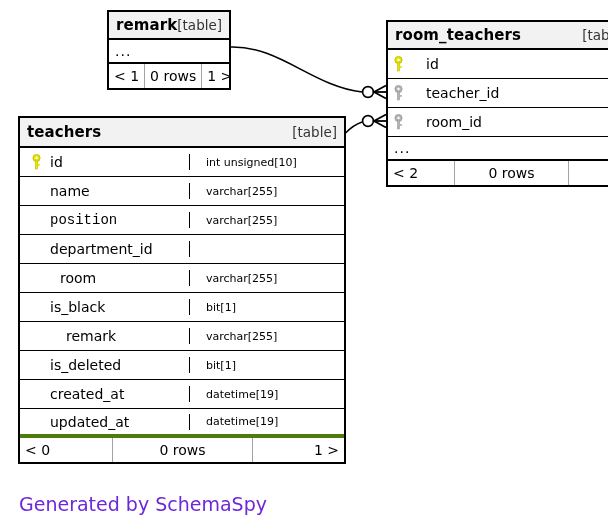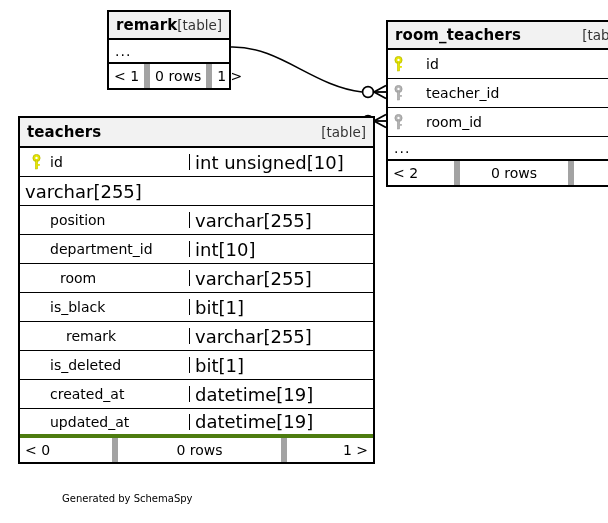--- a/index.html
+++ b/index.html
@@ -59,26 +59,27 @@
     flex: 1 1 auto;
     min-width: 0;
     padding-left: 6px;
     font-size: 14px;
     overflow: hidden;
     white-space: nowrap;
   }
   .col-name.divided { border-right: 1px solid #000000; }
   .col-type {
     box-sizing: border-box;
-    font-size: 18px;
+    font-size: 11px;
     padding-left: 5px;
     display: flex;
     align-items: center;
     white-space: nowrap;
     overflow: hidden;
+    margin-left: 11px;
   }
 
   .keyslot {
     width: 20px;
     min-width: 20px;
     display: flex;
     justify-content: center;
     align-items: center;
   }
   .key {
@@ -106,29 +107,28 @@
   .foot-cell {
     box-sizing: border-box;
     display: flex;
     align-items: center;
     height: 100%;
     padding: 0 5px;
     white-space: nowrap;
   }
   .foot-cell.mid { justify-content: center; }
   .foot-cell.right { justify-content: flex-end; }
-  .foot-cell.bl { border-left: 6px solid #a3a3a3; }
+  .foot-cell.bl { border-left: 1px solid #a3a3a3; }
 
   
   .caption {
     position: absolute;
-    font-size: 10px;
-    color: #000000;
+    font-size: 19px;
+    color: #6d28d9;
     white-space: nowrap;
-    margin-left: 43px;
   }
 
   
   #edges {
     position: absolute;
     left: 0;
     top: 0;
     width: 608px;
     height: 523px;
     pointer-events: none;
@@ -221,21 +221,21 @@
     <span>...</span>
   </div>
 
   <div class="ent-footer">
     <div class="foot-cell" style="width:66px;">&lt; 2</div>
     <div class="foot-cell mid bl" style="flex:1 1 auto;">0 rows</div>
     <div class="foot-cell bl" style="width:66px;"></div>
   </div>
 </div>
 
-<div class="entity" id="tbl-teachers" style="left:18px; top:116px; width:357px;">
+<div class="entity" id="tbl-teachers" style="left:18px; top:116px; width:328px;">
   <div class="ent-header" style="height:30px;">
     <span class="ent-name">teachers</span>
     <span class="ent-tag">[table]</span>
   </div>
 
   <div class="row">
     <div class="col-name divided" style="width:170px; flex:0 0 170px;">
       <span class="keyslot">
         <svg class="key" width="11" height="16" viewBox="0 0 11 16">
           <circle cx="5.5" cy="4" r="3.6" fill="#e6e600" stroke="#b8b800" stroke-width="0.8"></circle>
@@ -243,37 +243,40 @@
           <rect x="4.3" y="6" width="2.4" height="9" fill="#e6e600" stroke="#b8b800" stroke-width="0.5"></rect>
           <rect x="6.7" y="10" width="2.2" height="1.8" fill="#e6e600"></rect>
         </svg>
       </span>
       <span style="padding-left:4px;">id</span>
     </div>
     <div class="col-type" style="flex:1 1 auto;">int unsigned[10]</div>
   </div>
 
   <div class="row">
+    <div class="col-name divided" style="width:170px; flex:0 0 170px;">
+      <span class="keyslot"></span>
+      <span style="padding-left:4px;">name</span>
+    </div>
     <div class="col-type" style="flex:1 1 auto;">varchar[255]</div>
   </div>
 
   <div class="row">
     <div class="col-name divided" style="width:170px; flex:0 0 170px;">
       <span class="keyslot"></span>
-      <span style="padding-left:4px;">position</span>
+      <span style="padding-left:4px;font-family:Liberation Mono, monospace;">position</span>
     </div>
     <div class="col-type" style="flex:1 1 auto;">varchar[255]</div>
   </div>
 
   <div class="row">
     <div class="col-name divided" style="width:170px; flex:0 0 170px;">
       <span class="keyslot"></span>
       <span style="padding-left:4px;">department_id</span>
     </div>
-    <div class="col-type" style="flex:1 1 auto;">int[10]</div>
   </div>
 
   <div class="row">
     <div class="col-name divided" style="width:170px; flex:0 0 170px;padding-left:16px;">
       <span class="keyslot"></span>
       <span style="padding-left:4px;">room</span>
     </div>
     <div class="col-type" style="flex:1 1 auto;">varchar[255]</div>
   </div>
 

